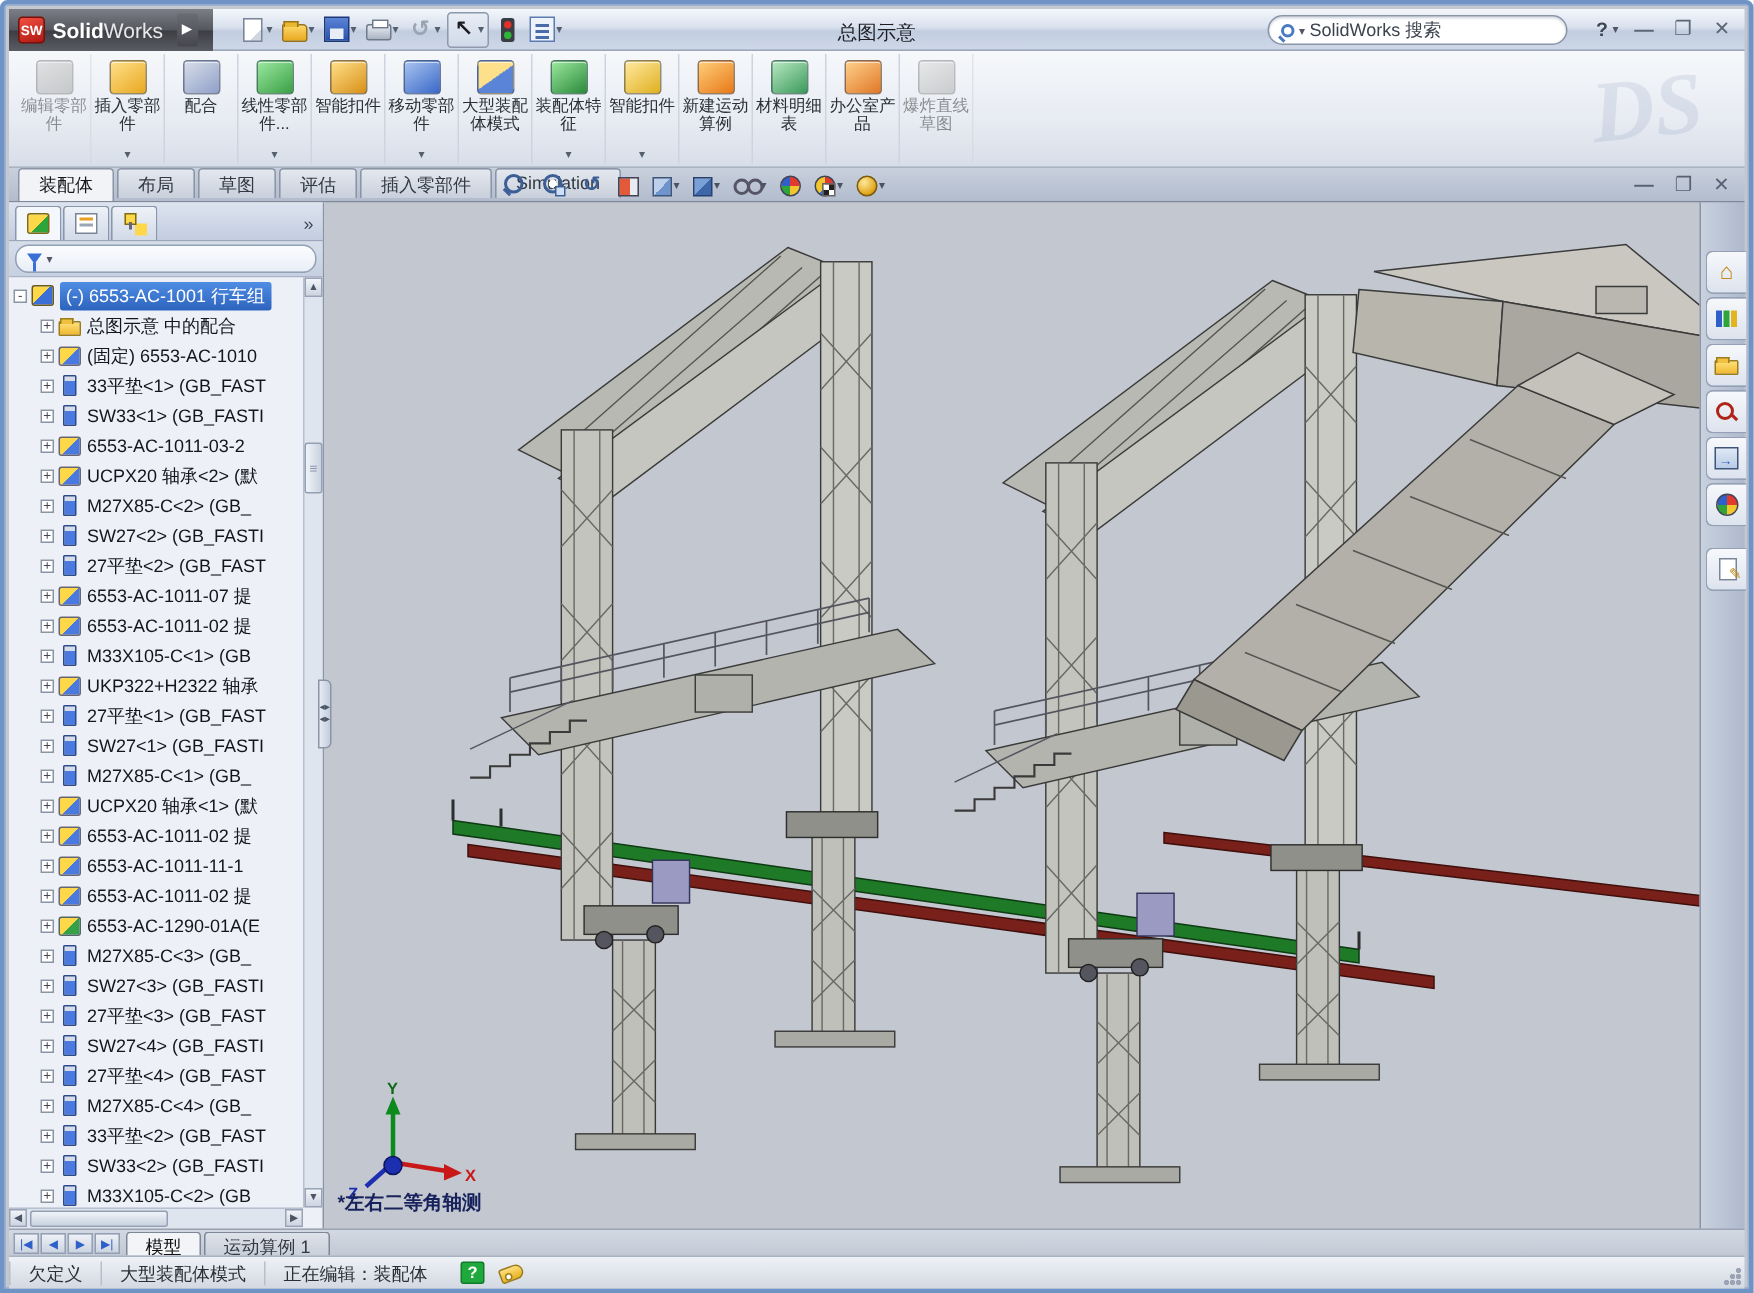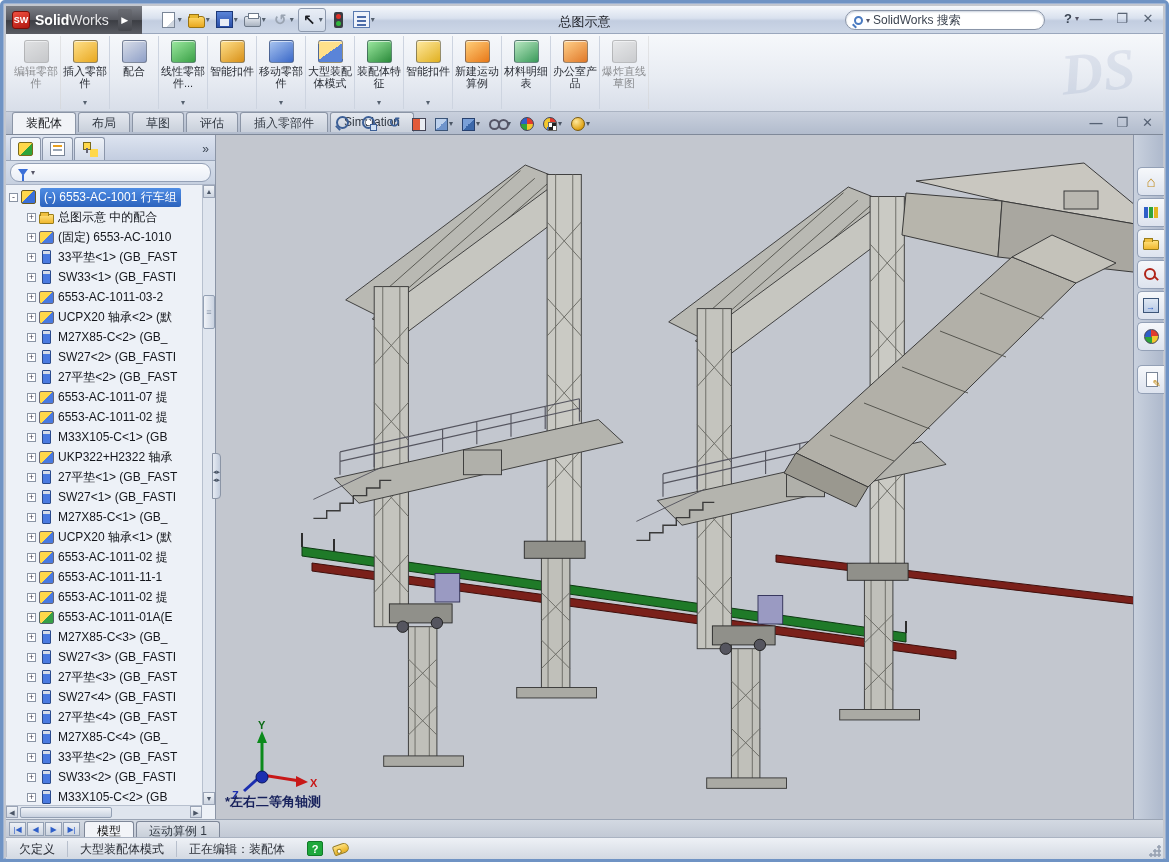--- a/index.html
+++ b/index.html
@@ -501,21 +501,21 @@
           <span class="tlabel">6553-AC-1011-11-1 </span>
         </div>
         <div class="trow child">
           <span class="texp">+</span>
           <span class="ti ti-part"></span>
           <span class="tlabel">6553-AC-1011-02 提</span>
         </div>
         <div class="trow child">
           <span class="texp">+</span>
           <span class="ti ti-part-green"></span>
-          <span class="tlabel">6553-AC-1011-01A(E</span>
+          <span class="tlabel">6553-AC-1290-01A(E</span>
         </div>
         <div class="trow child">
           <span class="texp">+</span>
           <span class="ti ti-bolt"></span>
           <span class="tlabel">M27X85-C&lt;3&gt; (GB_</span>
         </div>
         <div class="trow child">
           <span class="texp">+</span>
           <span class="ti ti-bolt"></span>
           <span class="tlabel">SW27&lt;3&gt; (GB_FASTI</span>

